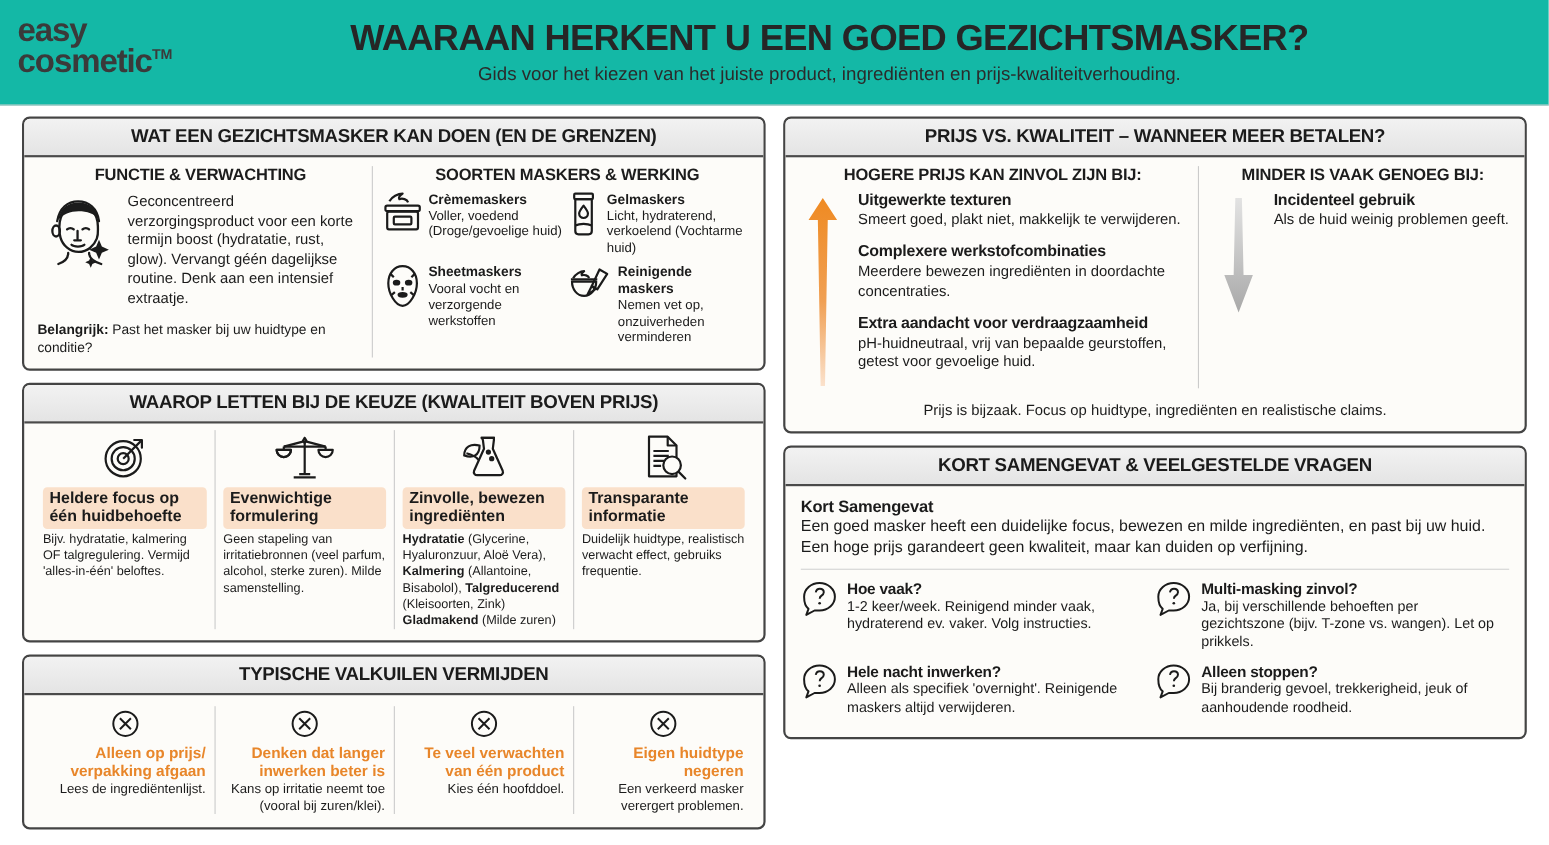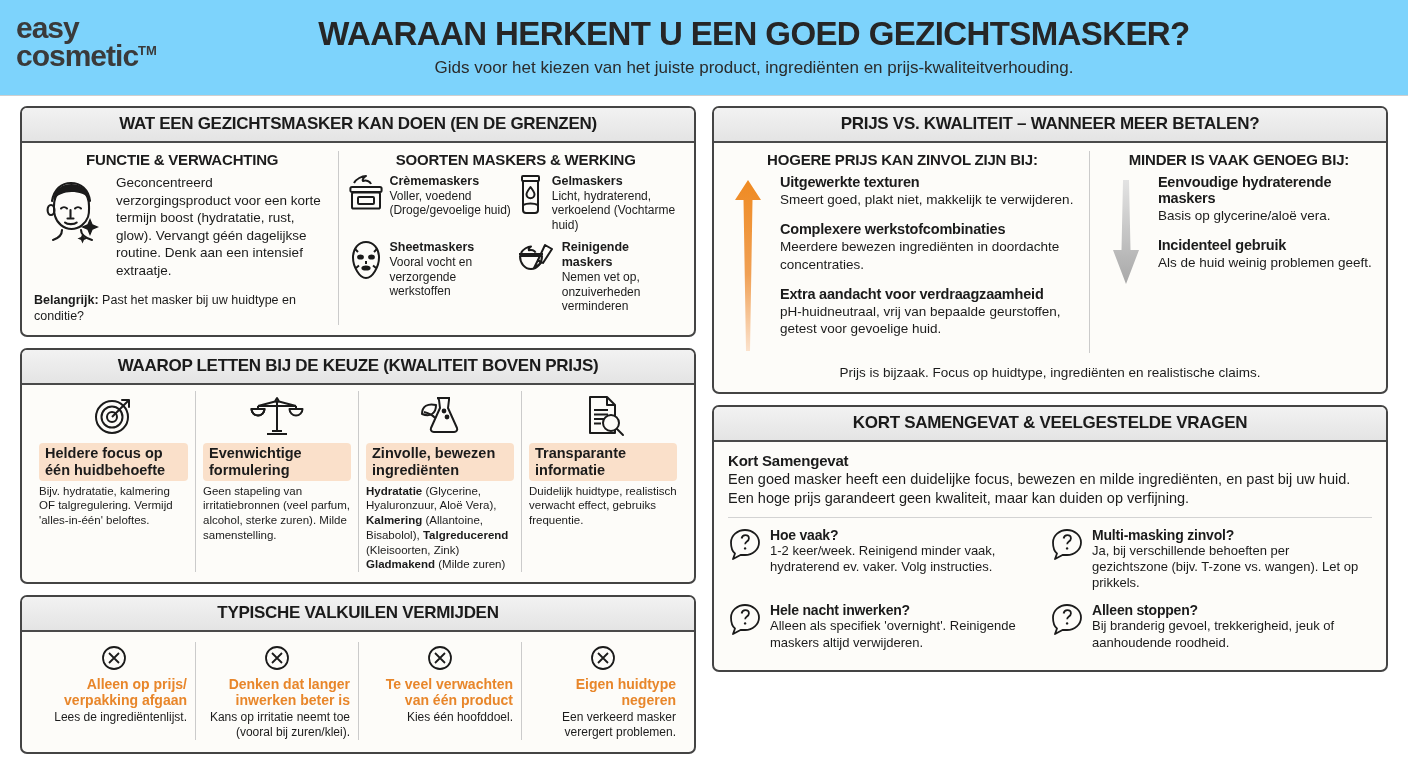--- a/index.html
+++ b/index.html
@@ -7,21 +7,21 @@
   body {
     font-family:"Liberation Sans", sans-serif;
     background:#ffffff;
     color:#1b1b1b;
     overflow:hidden;
   }
 
   
   .header {
     height:96px;
-    background:#7dd3fc;
+    background:#14b8a6;
     border-bottom:1px solid #cfcfcf;
     position:relative;
     display:flex;
     align-items:center;
   }
   .logo {
     position:absolute; left:16px; top:14px;
     line-height:0.94;
     font-weight:bold;
     color:#3a3a3a;
@@ -468,24 +468,20 @@
                     <stop offset="0" stop-color="#e3e3e3"></stop>
                         <stop offset="0.55" stop-color="#c3c3c3"></stop>
                         <stop offset="1" stop-color="#a8a8a8"></stop>
                   </linearGradient>
                     </defs>
                   <path d="M13 2h6l1.5 70H29L16 106 3 72h8.5z" fill="url(#gdn)"></path>
                 </svg>
               </div>
               <div class="p2-items">
                 <div class="p2-item">
-                  <div class="t">Eenvoudige hydraterende maskers</div>
-                  <div class="d">Basis op glycerine/aloë vera.</div>
-                </div>
-                <div class="p2-item">
                   <div class="t">Incidenteel gebruik</div>
                   <div class="d">Als de huid weinig problemen geeft.</div>
                 </div>
               </div>
             </div>
           </div>
 
         </div>
         <div class="p2-foot">Prijs is bijzaak. Focus op huidtype, ingrediënten en realistische claims.</div>
       </div>

